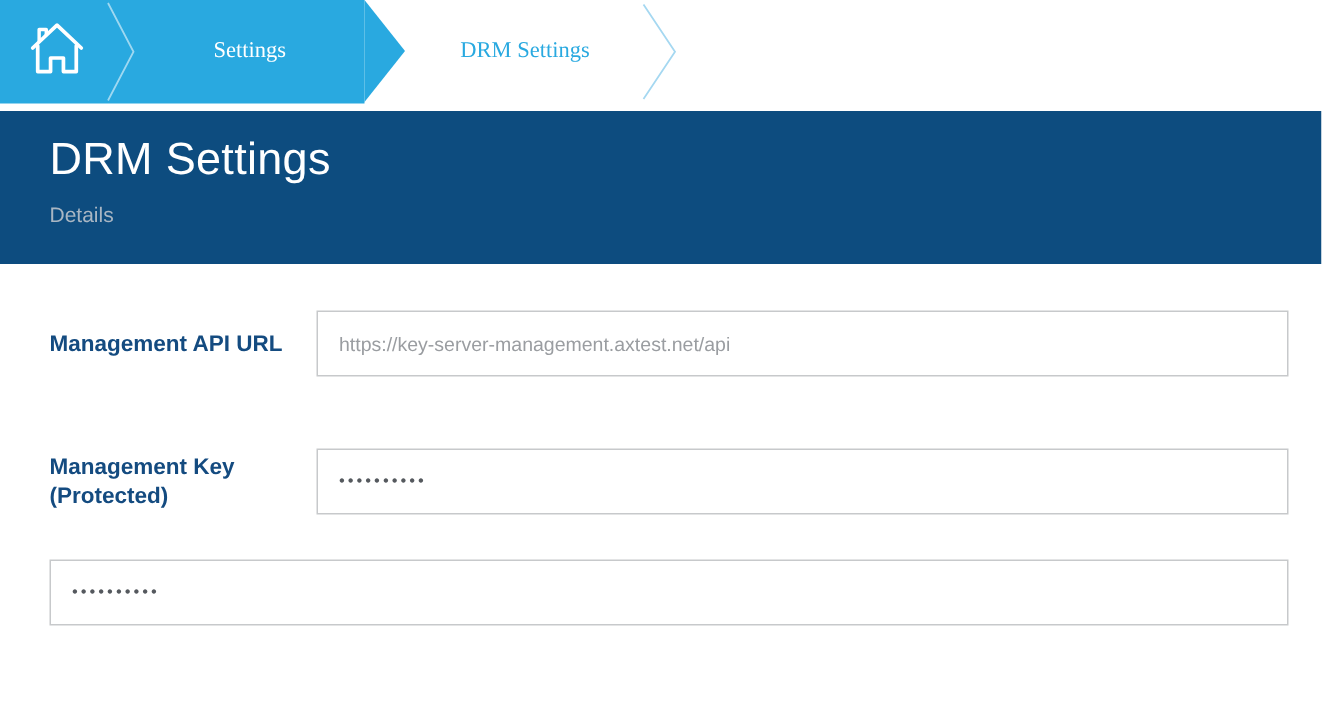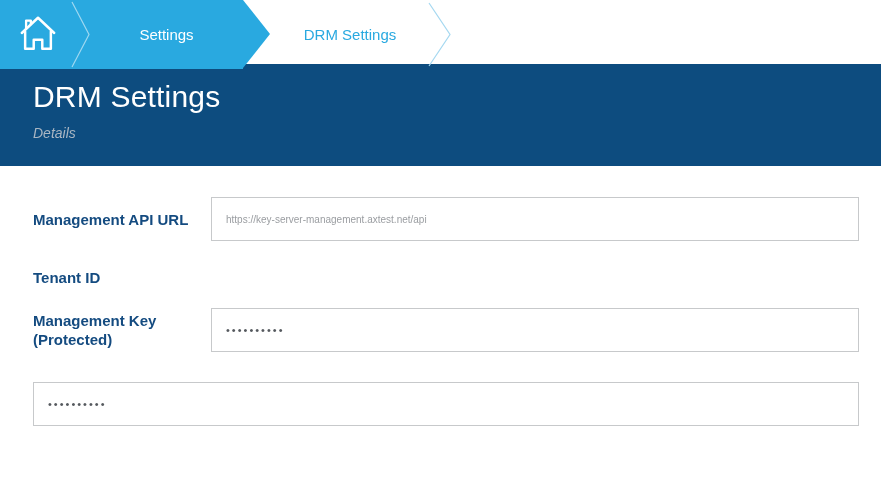--- a/index.html
+++ b/index.html
@@ -1,51 +1,51 @@
 <!DOCTYPE html>
 <html><head>
 <meta charset="utf-8">
 <style>
   * { margin: 0; padding: 0; box-sizing: border-box; }
   html, body { width: 881px; height: 485px; background: #ffffff; overflow: hidden;
     font-family: "Liberation Sans", sans-serif; }
 
   
-  .topbar { position: relative; width: 881px; height: 64px; background: #ffffff; }
+  .topbar { position: relative; width: 881px; height: 74px; background: #ffffff; font-family: Liberation Serif, serif; }
   .crumb-blue { position: absolute; left: 0; top: 0; width: 243px; height: 69px; background: #29a9e0; }
   .home-seg { position: absolute; left: 0; top: 0; width: 76px; height: 69px;
     display: flex; align-items: center; justify-content: center; cursor: pointer; }
   .sep-svg { position: absolute; left: 71px; top: 0; }
   .crumb-settings { position: absolute; left: 90px; top: 0; width: 153px; height: 69px;
     display: flex; align-items: center; justify-content: center;
     color: #ffffff; font-size: 15px; cursor: pointer; }
   .arrow-tip { position: absolute; left: 243px; top: 0; width: 0; height: 0;
     border-top: 34.5px solid transparent; border-bottom: 34.5px solid transparent;
     border-left: 27px solid #29a9e0; }
   .crumb-drm { position: absolute; left: 270px; top: 0; width: 160px; height: 69px;
     display: flex; align-items: center; justify-content: center;
     color: #29a9e0; font-size: 15px; cursor: pointer; }
   .chev-svg { position: absolute; left: 427px; top: 0; }
 
   
   .page-header { width: 881px; height: 102px; background: #0d4c7f; padding: 15px 0 0 33px; }
   .page-title { color: #ffffff; font-size: 30px; font-weight: 400; line-height: 36px; letter-spacing: .2px; }
-  .page-subtitle { color: #a9b6c3; font-size: 14px; margin-top: 10px; font-style: italic; }
+  .page-subtitle { color: #a9b6c3; font-size: 14px; margin-top: 10px; }
 
   
   .content { padding: 31px 22px 0 33px; }
   .form-row { display: flex; align-items: center; }
   .row-1 { margin-bottom: 27px; }
   .row-2 { margin-bottom: 21px; }
   .row-3 { margin-bottom: 30px; margin-top: 15px; }
   .field-label { width: 178px; min-width: 178px; color: #144b80; font-size: 15px;
     font-weight: bold; line-height: 19px; padding-right: 10px; }
   .text-input { flex: 1; height: 44px; border: 1px solid #c7c9cb; border-radius: 0;
     background: #ffffff; padding: 0 14px; font-family: "Liberation Sans", sans-serif;
-    font-size: 10px; color: #9a9da1; outline: none; }
+    font-size: 13px; color: #9a9da1; outline: none; }
   .masked { font-size: 11px; letter-spacing: 2px; color: #55595e; }
   .info-icon { display: inline-flex; align-items: center; justify-content: center;
     width: 17px; height: 17px; border: 1px solid #b5b5b5; border-radius: 50%;
     color: #a9a9a9; font-size: 11px; font-weight: 400; font-style: normal;
     margin-left: 5px; vertical-align: -3px; cursor: pointer; }
 </style>
 </head>
 <body>
 
 <div class="topbar">
@@ -82,21 +82,20 @@
 </div>
 
 <div class="content">
 
   <div class="form-row row-1">
     <div class="field-label">Management API URL</div>
     <input class="text-input" type="text" value="https://key-server-management.axtest.net/api" style="">
   </div>
 
   <div class="form-row row-2">
-    <div class="field-label">Tenant ID</div>
   </div>
 
   <div class="form-row row-3">
     <div class="field-label">Management Key (Protected)</div>
     <input class="text-input masked" type="text" value="••••••••••" style="">
   </div>
 
   <div class="form-row row-4">
     <input class="text-input masked" type="text" value="••••••••••" style="">
   </div>

